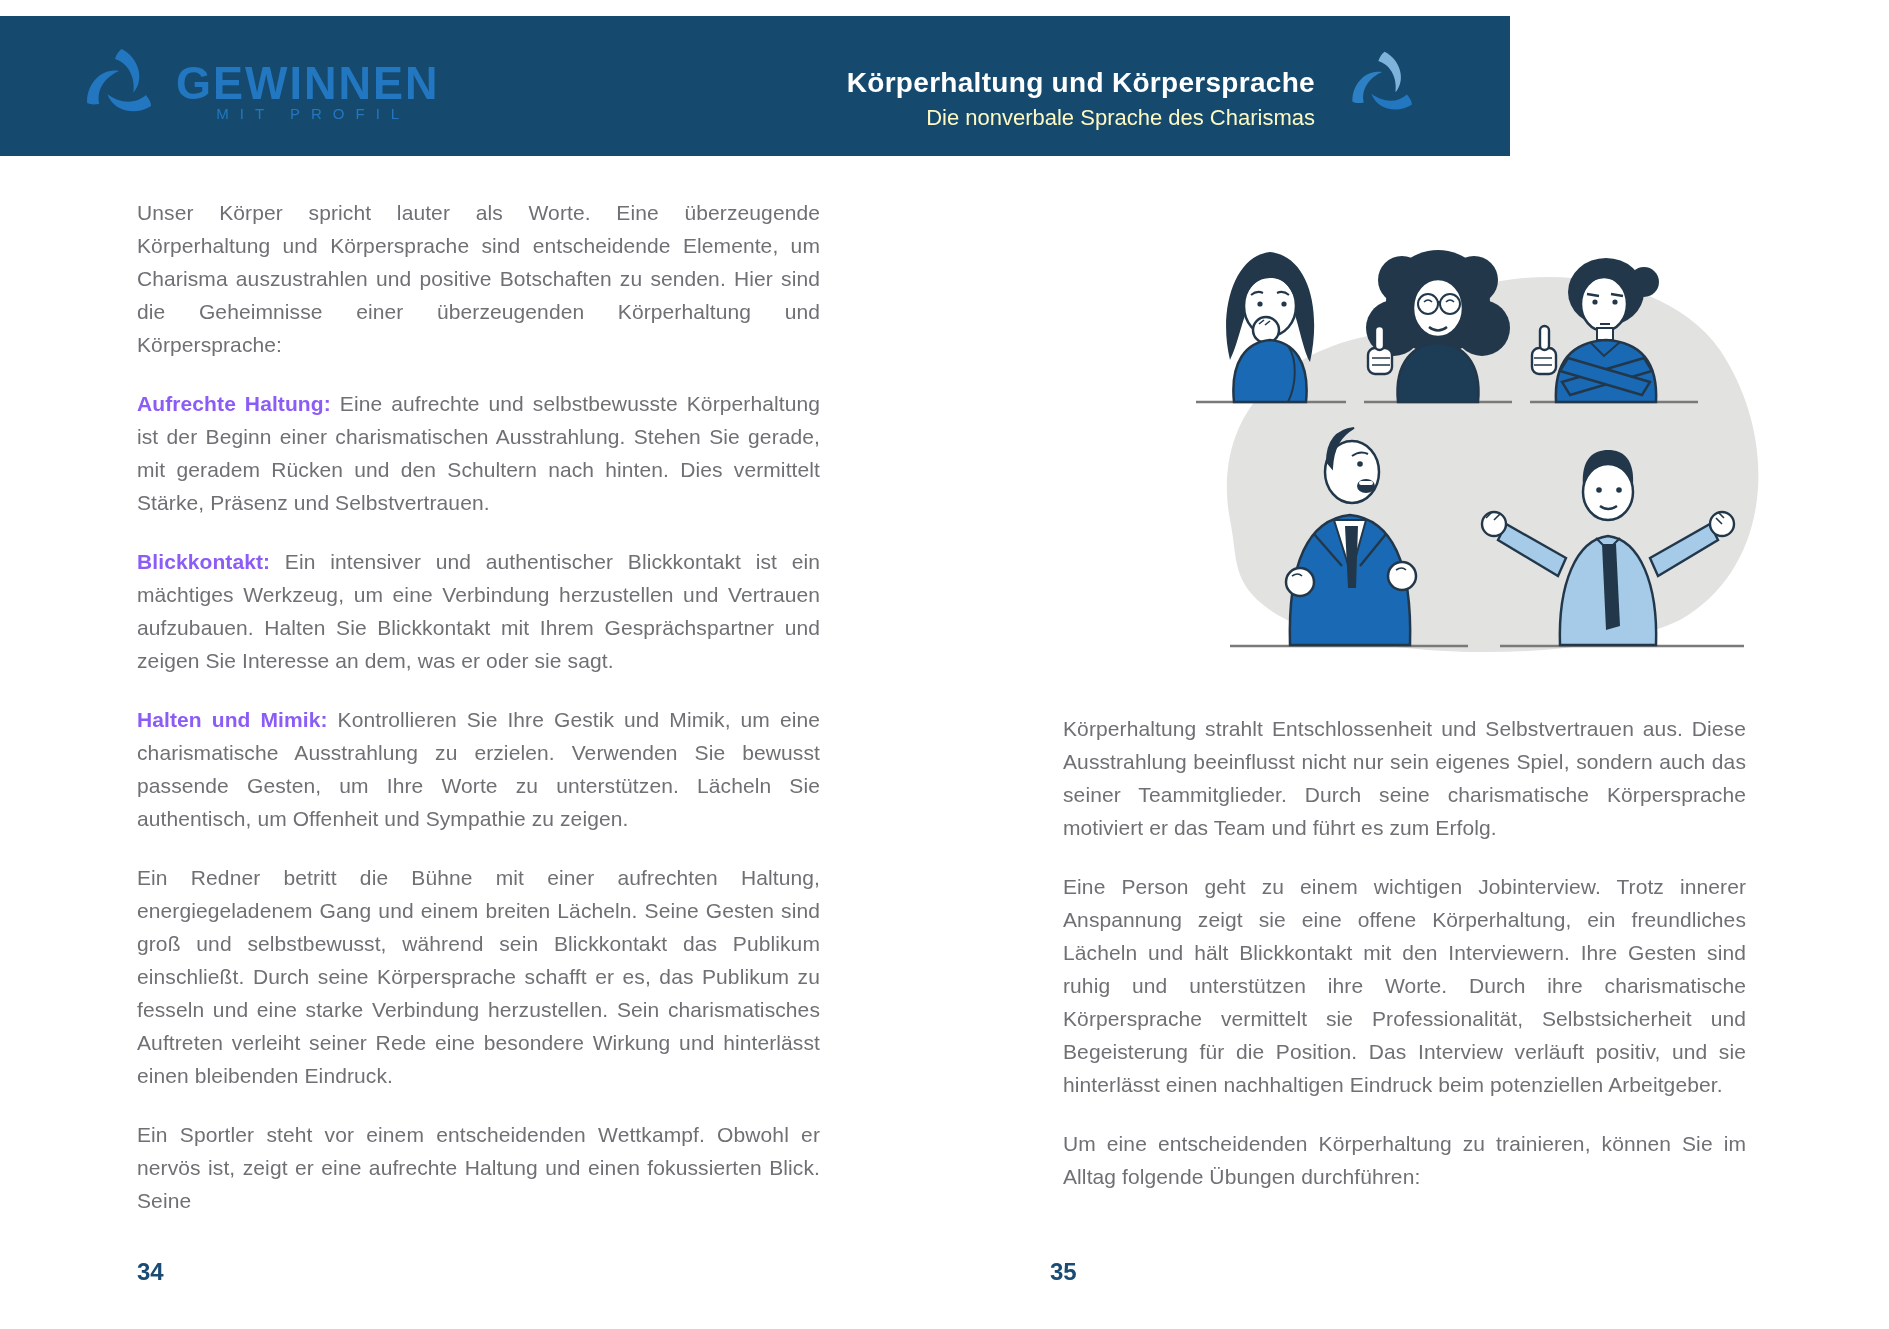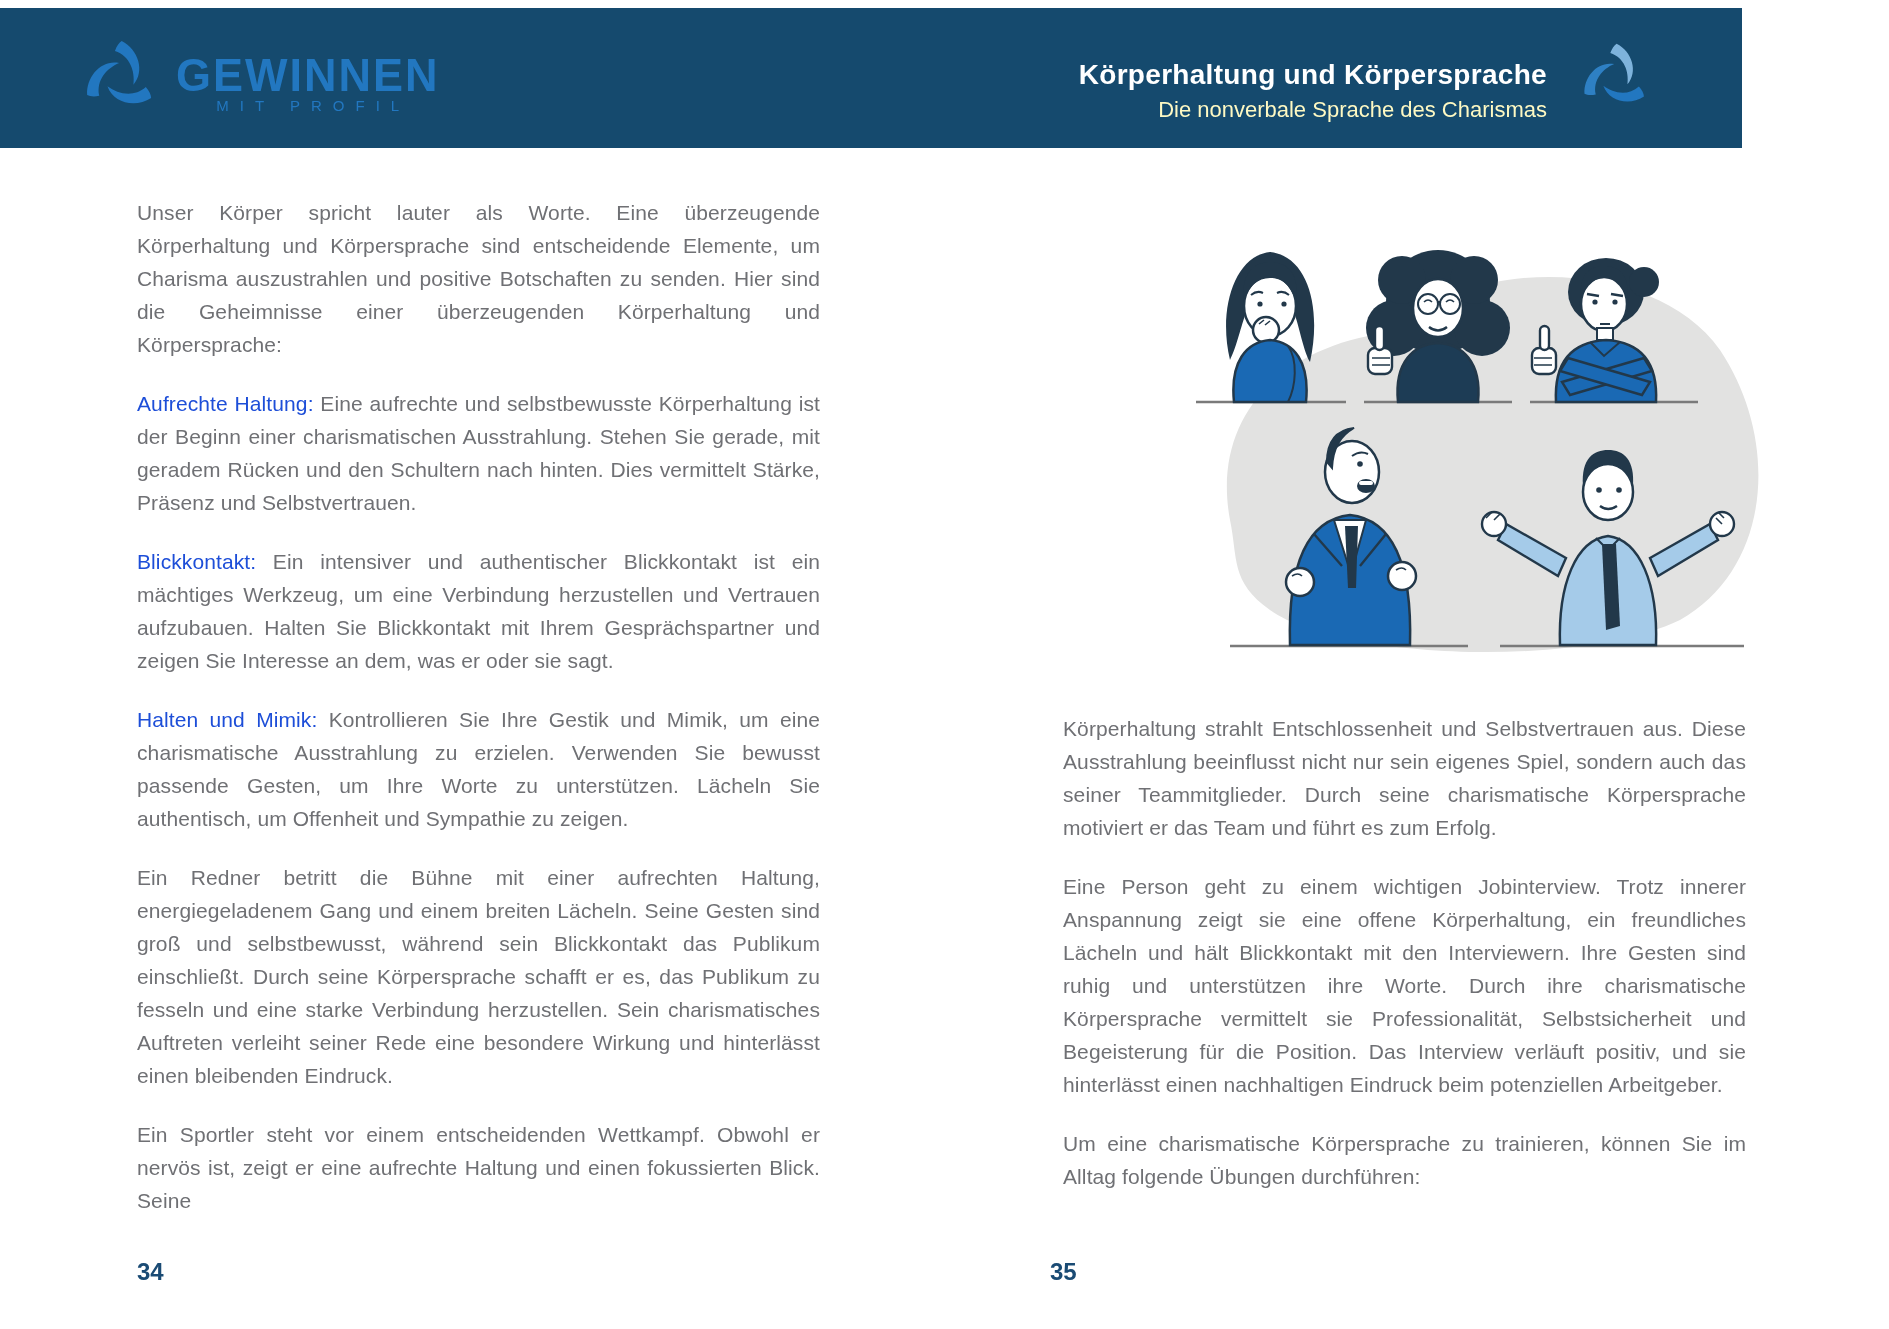--- a/index.html
+++ b/index.html
@@ -2,21 +2,21 @@
 <html lang="de"><head>
 <meta charset="utf-8">
 <style>
   html,body{margin:0;padding:0;}
   body{
     width:1889px;height:1329px;position:relative;overflow:hidden;
     background:#ffffff;font-family:"Liberation Sans","DejaVu Sans",sans-serif;
   }
   
   .header{
-    position:absolute;left:0;top:8px;width:1742px;height:140px;
+    position:absolute;left:0;top:16px;width:1510px;height:140px;
     background:#154a6e;display:flex;align-items:center;justify-content:space-between;
     box-sizing:border-box;padding:0 88px 0 78px;
   }
   .logo{display:flex;align-items:center;gap:14px;}
   .logo-text{display:flex;flex-direction:column;line-height:1;margin-top:10px;}
   .logo-title{
     font-size:45px;font-weight:600;letter-spacing:2px;color:#2277c0;
     transform:scaleY(1.04);transform-origin:left bottom;
   }
   .logo-subtitle{
@@ -27,21 +27,21 @@
   .chapter-text{text-align:right;margin-top:26px;}
   .chapter-title{font-size:28px;font-weight:700;color:#ffffff;letter-spacing:.3px;}
   .chapter-subtitle{font-size:22px;font-weight:400;color:#fef9c3;margin-top:6px;}
   
   .col{
     position:absolute;width:683px;color:#6f7074;font-size:21px;line-height:33px;
     text-align:justify;font-weight:400;letter-spacing:.1px;
   }
   .col p{margin:0 0 26px 0;}
   .col p:last-child{margin-bottom:0;}
-  .col b{color:#1d4ed8;font-weight:400;}
+  .col b{color:#8b5cf6;font-weight:700;}
   .col-left{left:137px;top:196px;}
   .col-right{left:1063px;top:712px;}
   .illustration{position:absolute;left:1138px;top:190px;width:648px;height:486px;}
   .page-number{
     position:absolute;top:1258px;font-size:24px;font-weight:700;color:#1a4b74;
   }
   .page-number.left{left:137px;}
   .page-number.right{left:1050px;width:683px;text-align:left;}
 </style>
 </head>
@@ -178,17 +178,17 @@
     <path d="M 462 316 Q 470 322 479 316" fill="none" stroke="#22384a" stroke-width="2.4"></path>
     <path d="M 422 455 C 420 394 438 350 470 346 C 502 350 520 394 518 455 Z" fill="#a5cbe9" stroke="#22384a" stroke-width="2.5"></path>
     <path d="M 458 348 L 470 360 L 482 348" fill="none" stroke="#22384a" stroke-width="2"></path>
     <path d="M 464 354 L 478 354 L 482 436 L 468 440 Z" fill="#22384a"></path>
   </g>
 </svg>
 
 <div class="col col-right">
   <p><b></b><span>Körperhaltung strahlt Entschlossenheit und Selbstvertrauen aus. Diese Ausstrahlung beeinflusst nicht nur sein eigenes Spiel, sondern auch das seiner Teammitglieder. Durch seine charismatische Körpersprache motiviert er das Team und führt es zum Erfolg.</span></p>
   <p><b></b><span>Eine Person geht zu einem wichtigen Jobinterview. Trotz innerer Anspannung zeigt sie eine offene Körperhaltung, ein freundliches Lächeln und hält Blickkontakt mit den Interviewern. Ihre Gesten sind ruhig und unterstützen ihre Worte. Durch ihre charismatische Körpersprache vermittelt sie Professionalität, Selbstsicherheit und Begeisterung für die Position. Das Interview verläuft positiv, und sie hinterlässt einen nachhaltigen Eindruck beim potenziellen Arbeitgeber.</span></p>
-  <p><b></b><span>Um eine charismatische Körpersprache zu trainieren, können Sie im Alltag folgende Übungen durchführen:</span></p>
+  <p><b></b><span>Um eine entscheidenden Körperhaltung zu trainieren, können Sie im Alltag folgende Übungen durchführen:</span></p>
 </div>
 
 <div class="page-number left">34</div>
 <div class="page-number right">35</div>
 
 </body></html>

